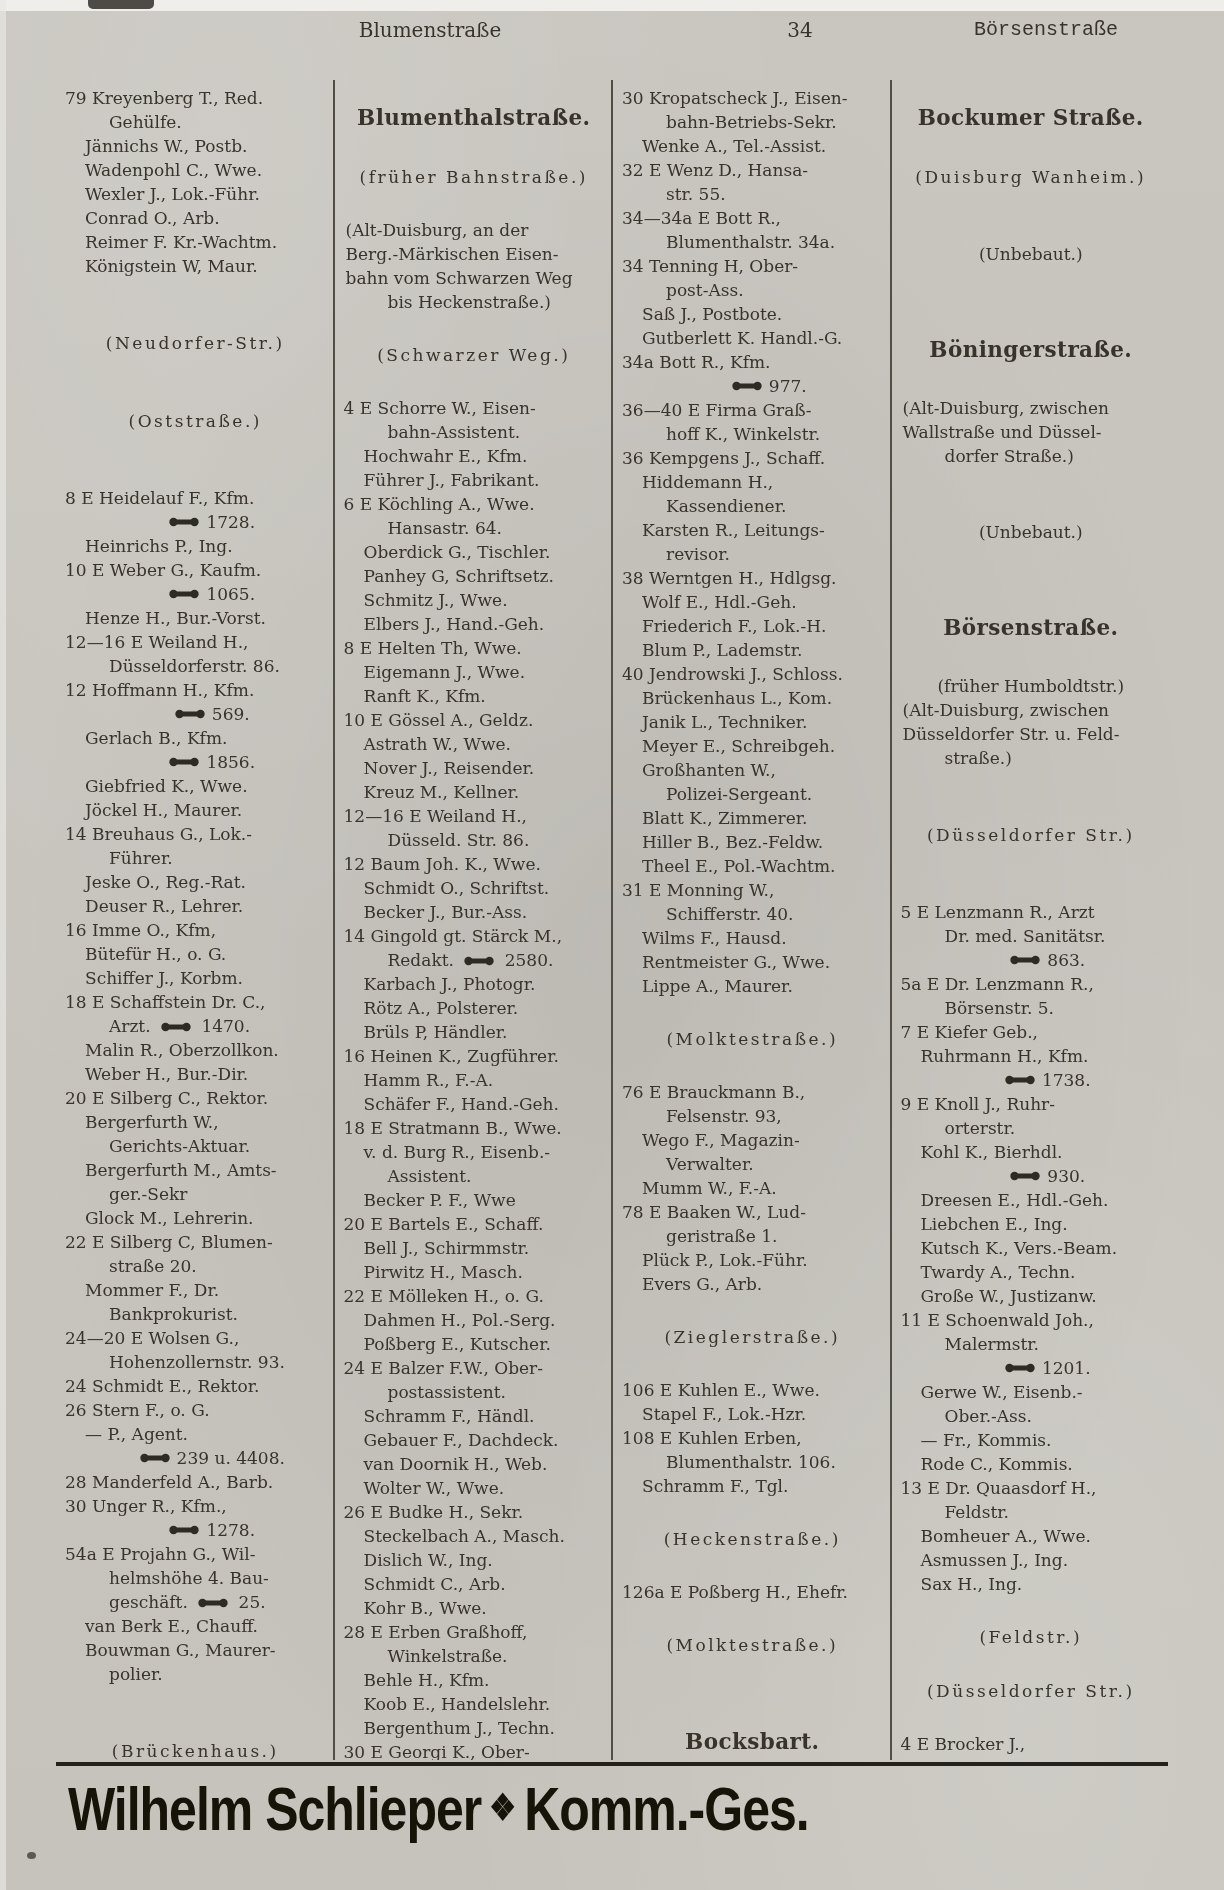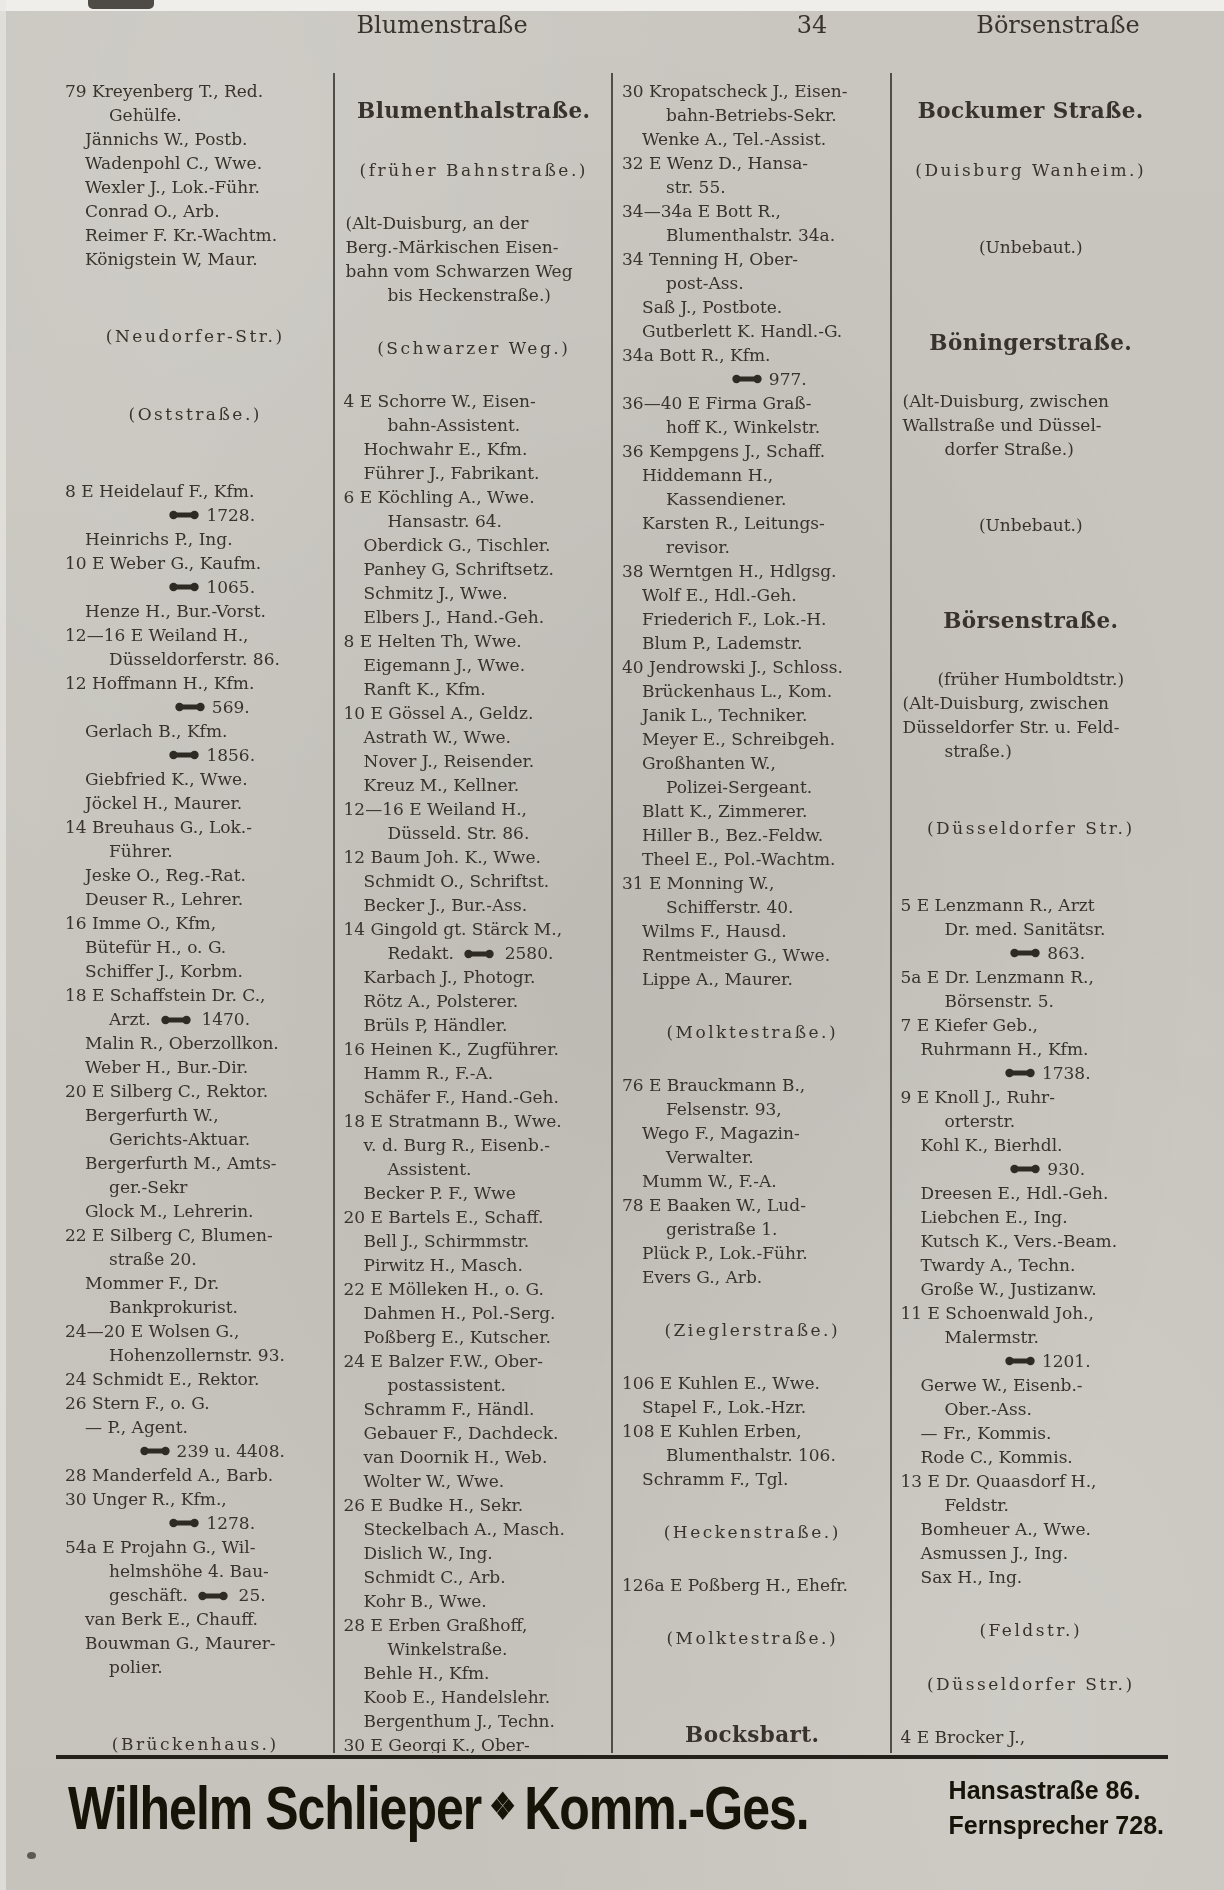--- a/index.html
+++ b/index.html
@@ -11,24 +11,24 @@
       radial-gradient(ellipse at 85% 92%, rgba(255,255,255,.14), transparent 40%),
       radial-gradient(ellipse at 50% 50%, rgba(0,0,0,.05), transparent 70%),
       linear-gradient(#c9c6c0,#c6c3bc);
     font-family:"DejaVu Serif", serif;
     color:#38342c;
   }
   .edge-top{position:absolute;top:0;left:0;width:100%;height:11px;background:#efeeea;}
   .edge-smudge{position:absolute;top:0;left:88px;width:66px;height:9px;background:#26221d;border-radius:0 0 5px 5px;opacity:.8;}
   .edge-left{position:absolute;top:0;left:0;width:6px;height:100%;background:#e8e7e2;opacity:.7;}
   .speck{position:absolute;left:27px;top:1852px;width:9px;height:7px;background:#3a362f;border-radius:50%;opacity:.75;}
-  .pageheader{position:relative;height:62px;padding-top:11px;font-size:24px;margin-left:12px;}
+  .pageheader{position:relative;height:62px;padding-top:18px;font-size:20px;}
   .ph-left{position:absolute;left:430px;transform:translateX(-50%);}
   .ph-num{position:absolute;left:800px;transform:translateX(-50%);}
-  .ph-right{position:absolute;left:1046px;transform:translateX(-50%);}
+  .ph-right{position:absolute;left:1046px;transform:translateX(-50%);font-family:Liberation Mono, monospace;}
   .cols{display:flex;margin:0 56px;height:1680px;overflow:hidden;}
   .col{flex:1 1 0;padding:6px 7px 0 9px;font-size:17px;line-height:24px;min-width:0;}
   .col:not(:last-child){border-right:2px solid #524d45;}
   .ln{white-space:normal;}
   .ln.n{padding-left:40px;text-indent:-40px;}
   .ln.e{margin-left:20px;padding-left:16px;text-indent:-16px;}
   .ln.c{margin-left:44px;}
   .ln.t{margin-left:2px;}
   .ln.p{margin-left:34px;display:flex;align-items:center;gap:7px;justify-content:center;}
   .ln.x{text-align:center;letter-spacing:2.5px;margin:1px 0;}
@@ -391,18 +391,14 @@
         <div class="ln e">Curtius geb. v. Lenz,</div>
         <div class="ln c">Mathilde.  2909.</div>
       </div>
   </div>
 
   <div class="ad-rule"></div>
   <div class="ad">
     <div class="ad-main">
       <span>Wilhelm Schlieper</span><span class="ad-sep">❖</span><span>Komm.-Ges.</span>
     </div>
-    <div class="ad-right">
-      <div>Hansastraße 86.</div>
-      <div>Fernsprecher 728.</div>
-    </div>
   </div>
 </div>
 
 </body></html>

